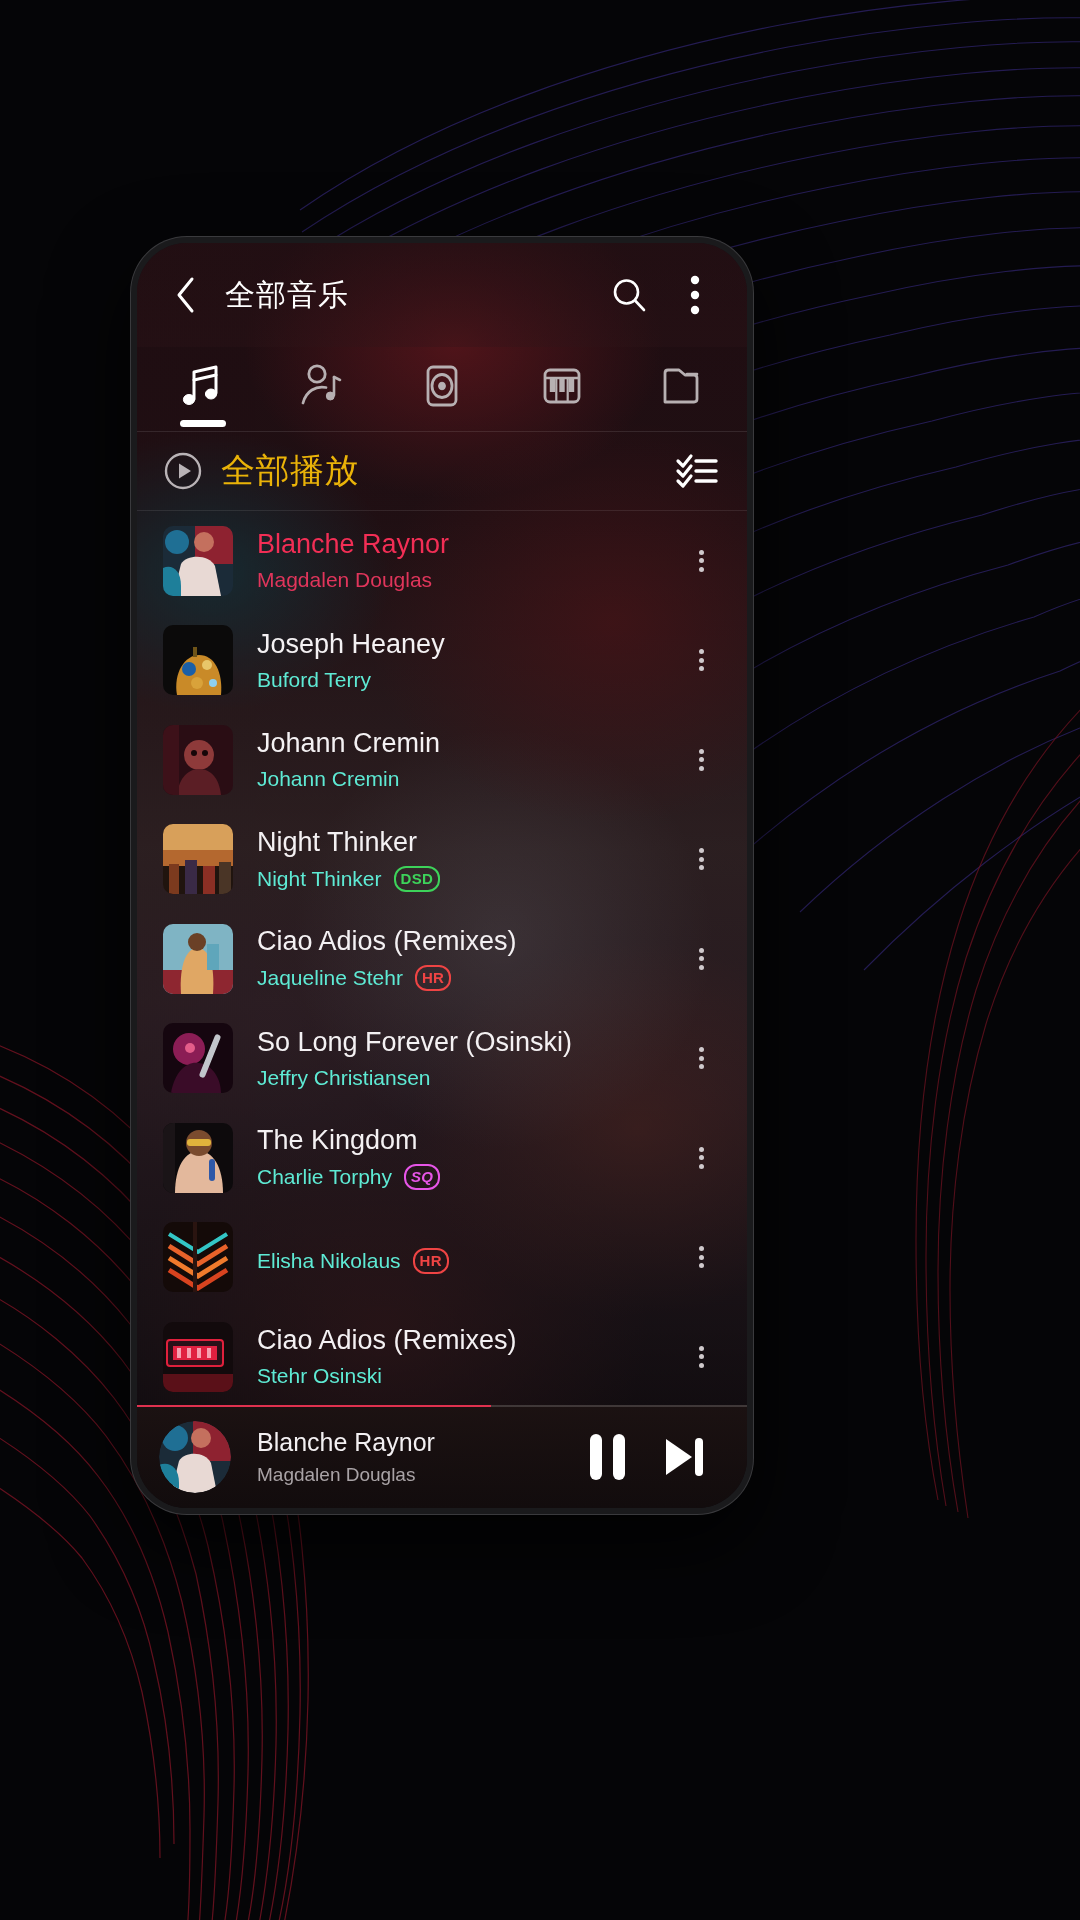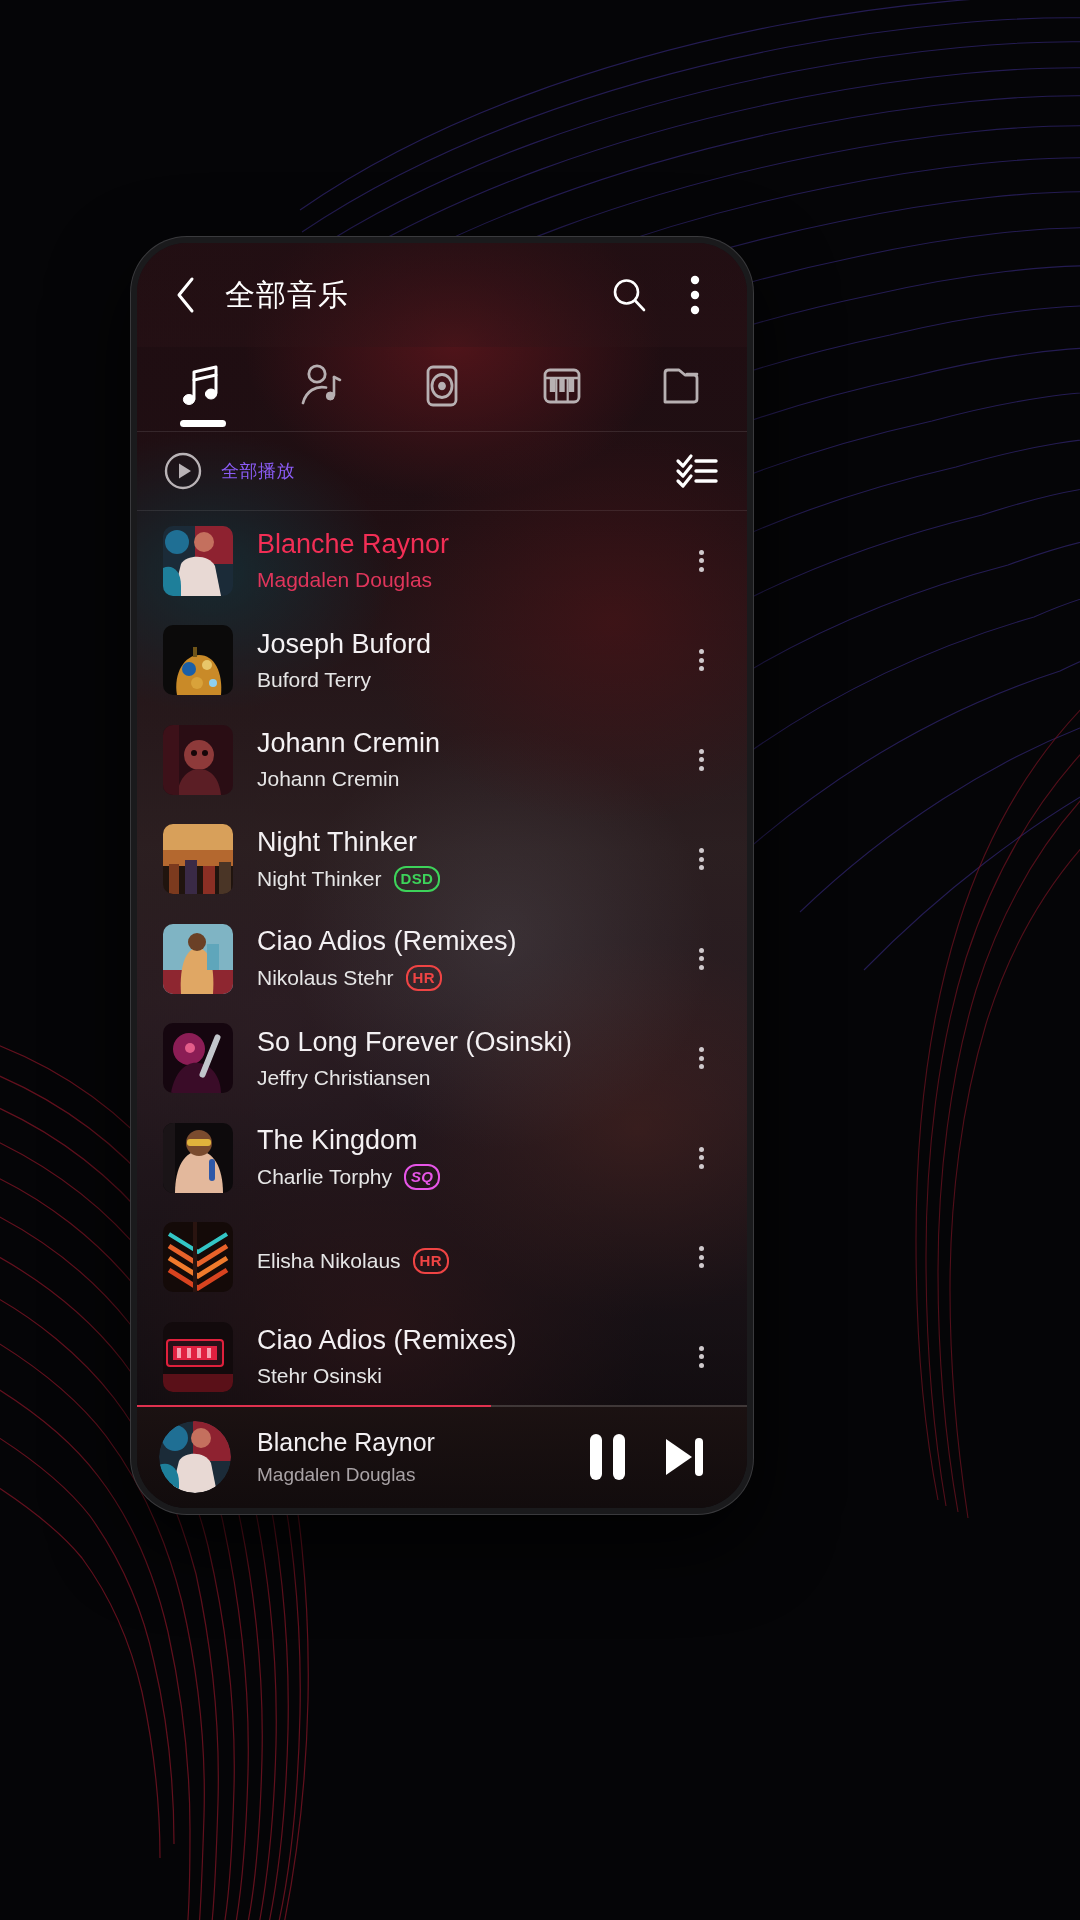--- a/index.html
+++ b/index.html
@@ -85,39 +85,39 @@
   .tab svg { stroke: #b7b0b2; }
 
   .tabs-divider { height: 1px; background: rgba(255,255,255,.10); }
 
   
   .playall {
     height: 78px; flex: 0 0 78px;
     display: flex; align-items: center;
     padding: 0 22px 0 26px;
   }
-  .playall-label { font-size: 18px; color: #8b5cf6; margin-left: 18px; letter-spacing: .5px; }
+  .playall-label { font-size: 34px; color: #eab308; margin-left: 18px; letter-spacing: .5px; }
   .playall-spacer { flex: 1; }
   .playall-sep { height: 1px; background: rgba(255,255,255,.09); margin: 0 0 0 0; }
 
   
   .list { flex: 1; overflow: hidden; }
   .song {
     height: 99.5px;
     display: flex; align-items: center;
     padding: 0 18px 0 26px;
   }
   .cover {
     width: 70px; height: 70px; border-radius: 10px;
     flex: 0 0 70px; overflow: hidden; position: relative;
   }
   .meta { flex: 1; min-width: 0; margin-left: 24px; }
   .title-line { font-size: 27px; color: #f4f1f3; line-height: 1.18; white-space: nowrap; overflow: hidden; text-overflow: ellipsis; }
   .artist-line { display: flex; align-items: center; gap: 12px; margin-top: 7px; }
-  .artist-text { font-size: 21px; color: #e5e5e5; white-space: nowrap; overflow: hidden; text-overflow: ellipsis; }
+  .artist-text { font-size: 21px; color: #5eead4; white-space: nowrap; overflow: hidden; text-overflow: ellipsis; }
   .song.playing .title-line { color: #f22e55; }
   .song.playing .artist-text { color: #e0355b; }
 
   .badge {
     font-size: 15px; line-height: 1;
     padding: 3px 5px 4px;
     border: 2px solid currentColor;
     border-radius: 12px;
     font-weight: 700;
     letter-spacing: .3px;
@@ -333,21 +333,21 @@
               <div class="cover"><svg width="70" height="70" viewBox="0 0 70 70">
                   <rect width="70" height="70" fill="#0b0a0a"></rect>
                   <path d="M14 70 C10 48 22 30 36 30 C52 30 60 48 58 70 Z" fill="#c98a28"></path>
                   <circle cx="26" cy="44" r="7" fill="#1a5fa8"></circle>
                   <circle cx="44" cy="40" r="5" fill="#e8c66a"></circle>
                   <circle cx="34" cy="58" r="6" fill="#d9a23a"></circle>
                   <circle cx="50" cy="58" r="4" fill="#8ed0ef"></circle>
                   <rect x="30" y="22" width="4" height="10" fill="#6f5418"></rect>
                 </svg></div>
               <div class="meta">
-                <div class="title-line">Joseph Buford</div>
+                <div class="title-line">Joseph Heaney</div>
                 <div class="artist-line">
                   <span class="artist-text">Buford Terry</span>
                 </div>
               </div>
               <div class="kebab">
                 <span>
                   <i></i>
                   <i></i>
                   <i></i>
                 </span>
@@ -405,21 +405,21 @@
               <div class="cover"><svg width="70" height="70" viewBox="0 0 70 70">
                   <rect width="70" height="70" fill="#7fb4c4"></rect>
                   <rect y="46" width="70" height="24" fill="#8e2630"></rect>
                   <path d="M18 70 C16 40 24 24 34 24 C46 24 52 40 50 70 Z" fill="#e0a764"></path>
                   <circle cx="34" cy="18" r="9" fill="#6a4026"></circle>
                   <rect x="44" y="20" width="12" height="26" fill="#5fa6bb"></rect>
                 </svg></div>
               <div class="meta">
                 <div class="title-line">Ciao Adios (Remixes)</div>
                 <div class="artist-line">
-                  <span class="artist-text">Nikolaus Stehr</span>
+                  <span class="artist-text">Jaqueline Stehr</span>
                   <span class="badge HR">HR</span>
                 </div>
               </div>
               <div class="kebab">
                 <span>
                   <i></i>
                   <i></i>
                   <i></i>
                 </span>
               </div>

